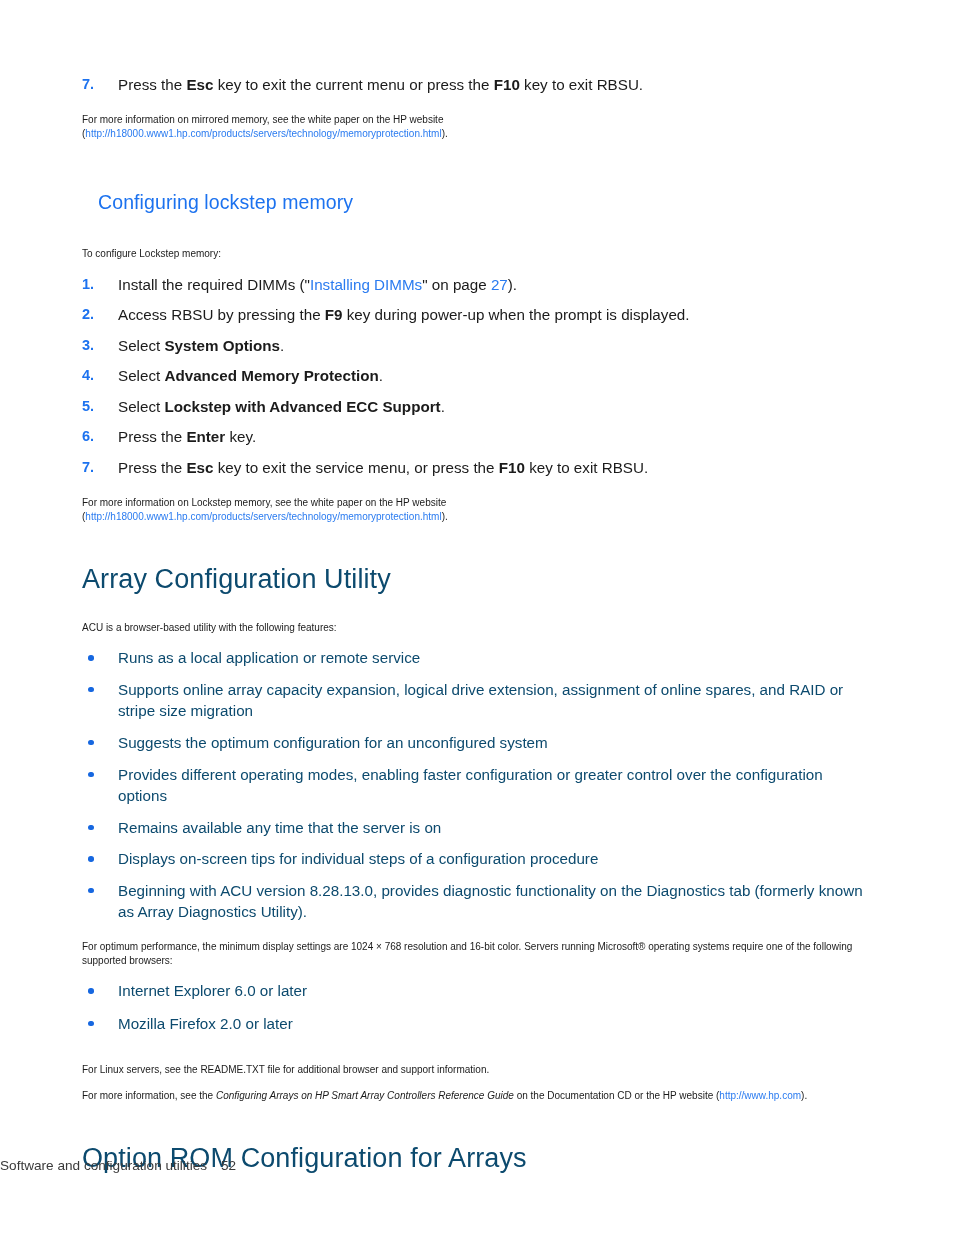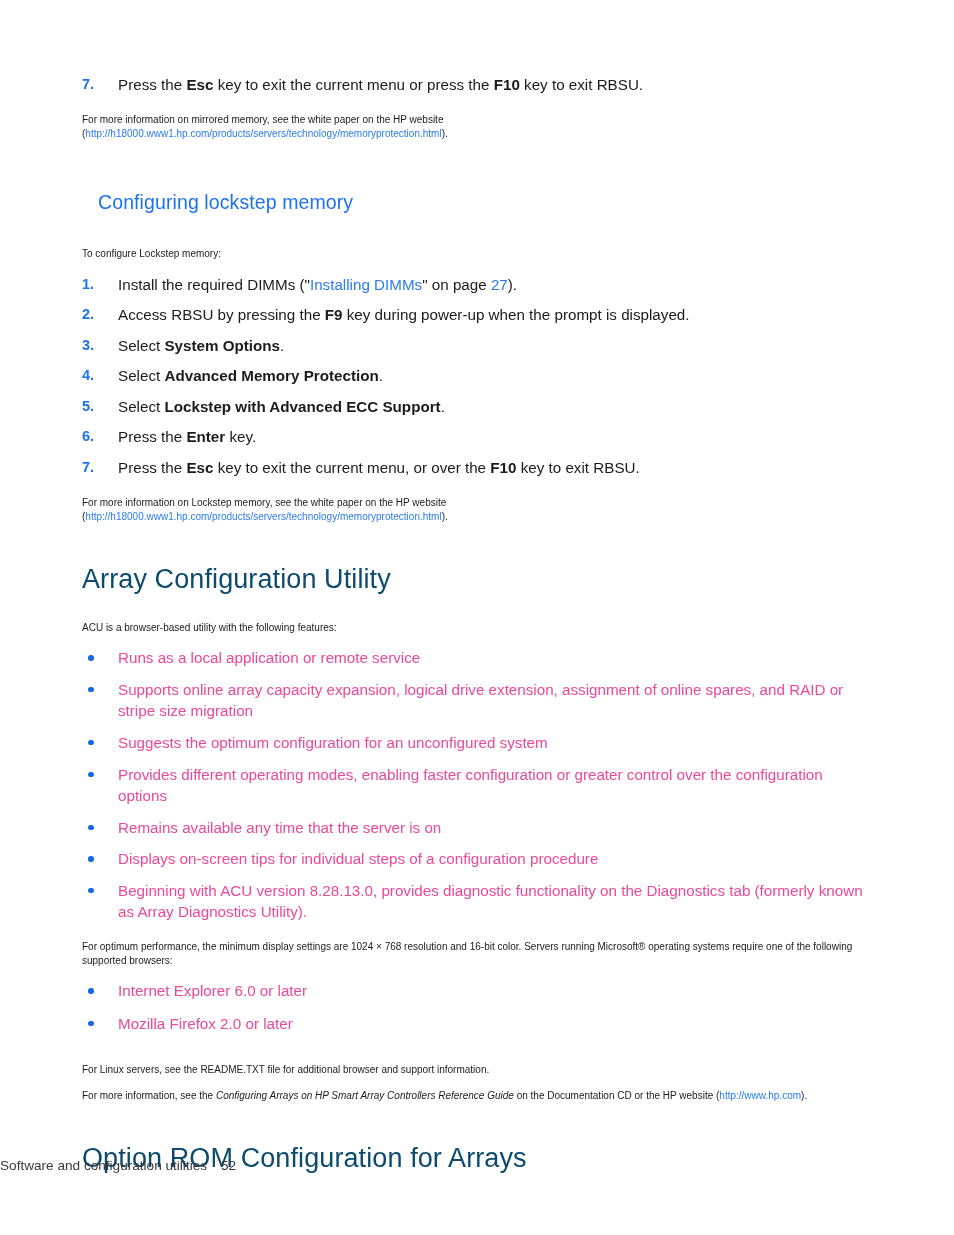--- a/index.html
+++ b/index.html
@@ -94,21 +94,21 @@
     font-size: 14.5px;
   }
 
   
   ul.bullets > li {
     position: relative;
     padding-left: 36px;
     font-size: 15.2px;
     line-height: 1.42;
     margin-bottom: 10px;
-    color: #ec4899;
+    color: #0c4a6e;
   }
   ul.bullets > li:last-child { margin-bottom: 0; }
   ul.bullets > li .dot {
     position: absolute;
     left: 6px;
     top: 8px;
     width: 5.5px;
     height: 5.5px;
     border-radius: 50%;
     background: #1667e0;
@@ -174,21 +174,21 @@
       <li>
         <span class="num">4.</span><span>Select </span><span class="b">Advanced Memory Protection</span><span>.</span>
       </li>
       <li>
         <span class="num">5.</span><span>Select </span><span class="b">Lockstep with Advanced ECC Support</span><span>.</span>
       </li>
       <li>
         <span class="num">6.</span><span>Press the </span><span class="b">Enter</span><span> key.</span>
       </li>
       <li>
-        <span class="num">7.</span><span>Press the </span><span class="b">Esc</span><span> key to exit the current menu, or over the </span><span class="b">F10</span><span> key to exit RBSU.</span>
+        <span class="num">7.</span><span>Press the </span><span class="b">Esc</span><span> key to exit the service menu, or press the </span><span class="b">F10</span><span> key to exit RBSU.</span>
       </li>
     </ol>
 
     <div class="gap-md"></div>
 
     <p class="body indent">
       <span>For more information on Lockstep memory, see the white paper on the HP website</span><br>
       <span>(</span><span class="lk">http://h18000.www1.hp.com/products/servers/technology/memoryprotection.html</span><span>).</span>
     </p>
 

